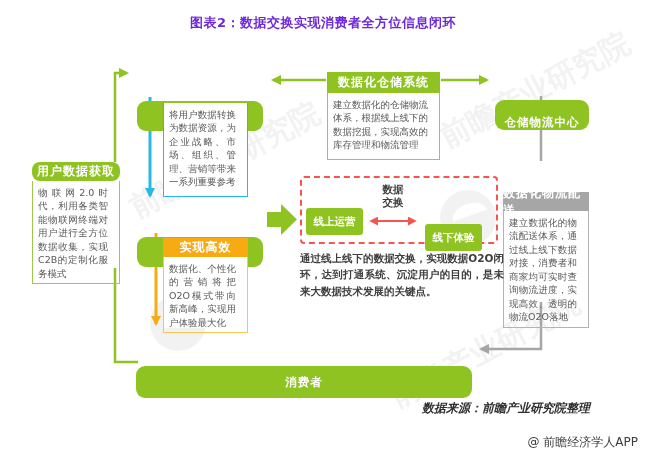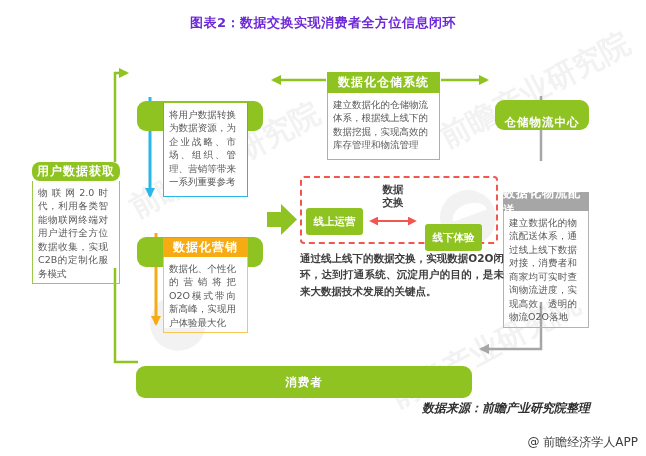--- a/index.html
+++ b/index.html
@@ -104,21 +104,21 @@
   <div class="card" style="left:32px;top:162px;width:88px;height:106px;">
     <div class="hd" style="background:#8fc321;border-radius:8px;">用户数据获取</div>
     <div class="bd" style="border-color:#9dc94a;">物联网2.0时代，利用各类智能物联网终端对用户进行全方位数据收集，实现C2B的定制化服务模式</div>
   </div>
 
   <div class="card" style="left:163px;top:103px;width:85px;height:94px;">
     <div class="bd" style="border-color:#29b6e8;">将用户数据转换为数据资源，为企业战略、市场、组织、管理、营销等带来一系列重要参考</div>
   </div>
 
   <div class="card" style="left:163px;top:238px;width:85px;height:90px;">
-    <div class="hd" style="background:#f7ab13;">数据化营销</div>
+    <div class="hd" style="background:#f7ab13;">实现高效</div>
     <div class="bd" style="border-color:#f7c554;">数据化、个性化的营销将把O2O模式带向新高峰，实现用户体验最大化</div>
   </div>
 
   <div class="card" style="left:327px;top:72px;width:113px;height:88px;">
     <div class="hd" style="background:#8fc321;height:21px;">数据化仓储系统</div>
     <div class="bd" style="border-color:#9dc94a;">建立数据化的仓储物流体系，根据线上线下的数据挖掘，实现高效的库存管理和物流管理</div>
   </div>
 
   <div class="card" style="left:503px;top:160px;width:86px;height:110px;margin-top:32px;">
     <div class="hd" style="background:#a6a6a6;">数据化物流配送</div>

